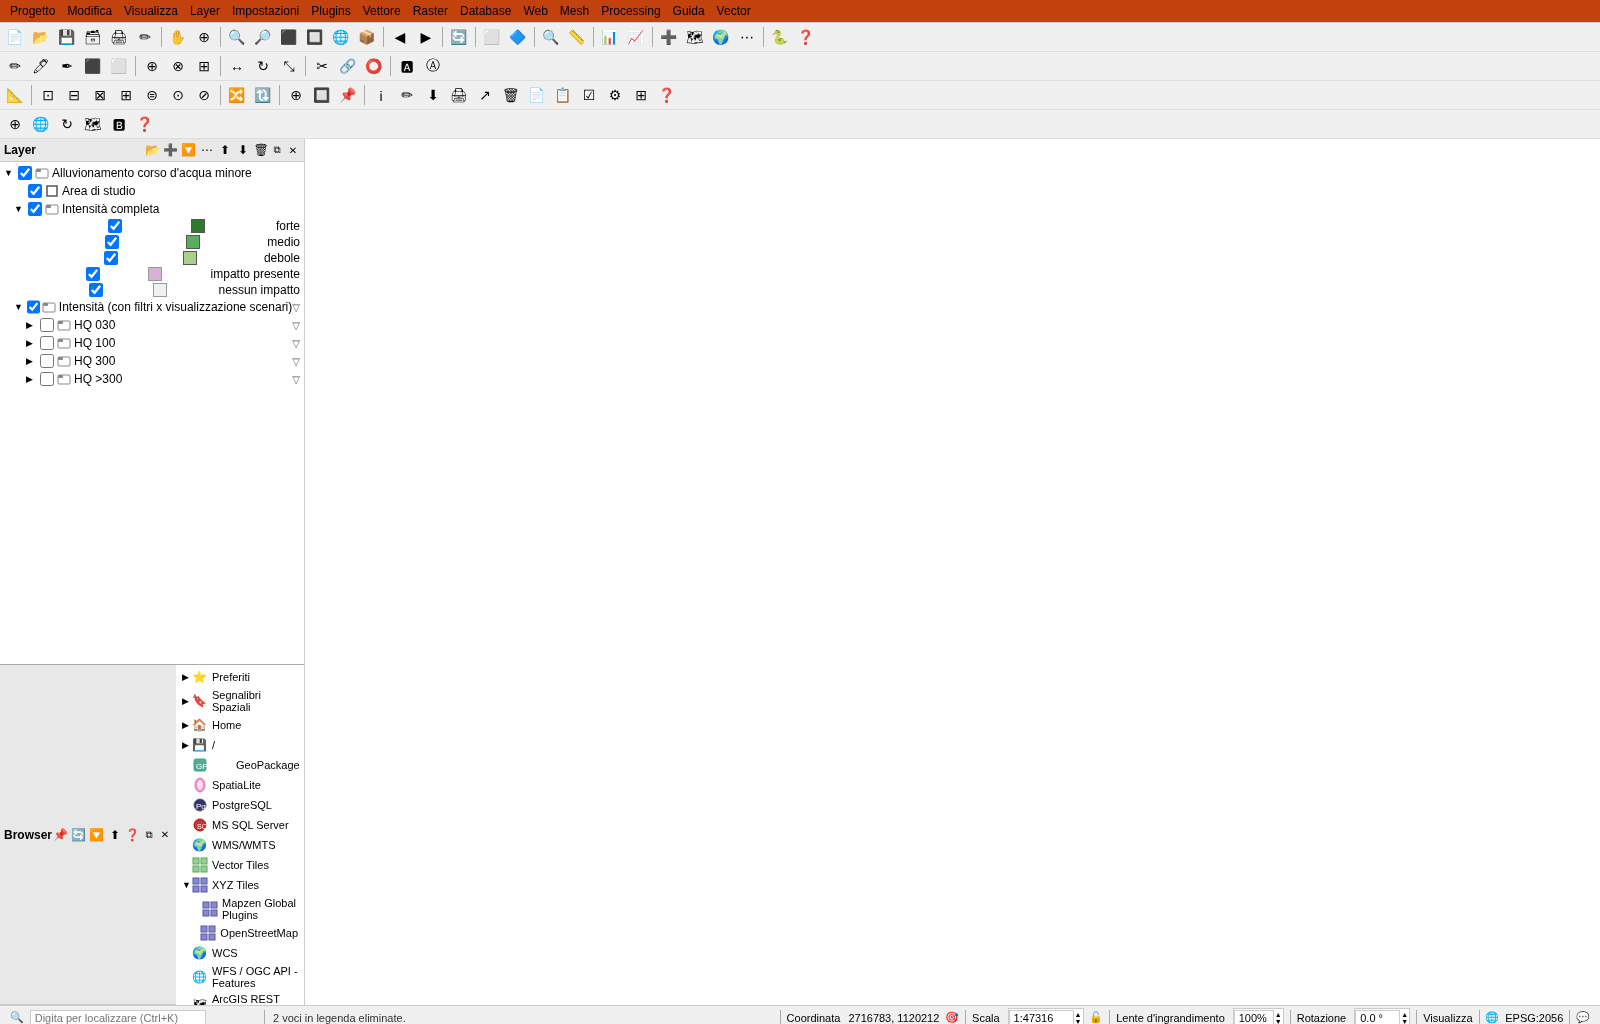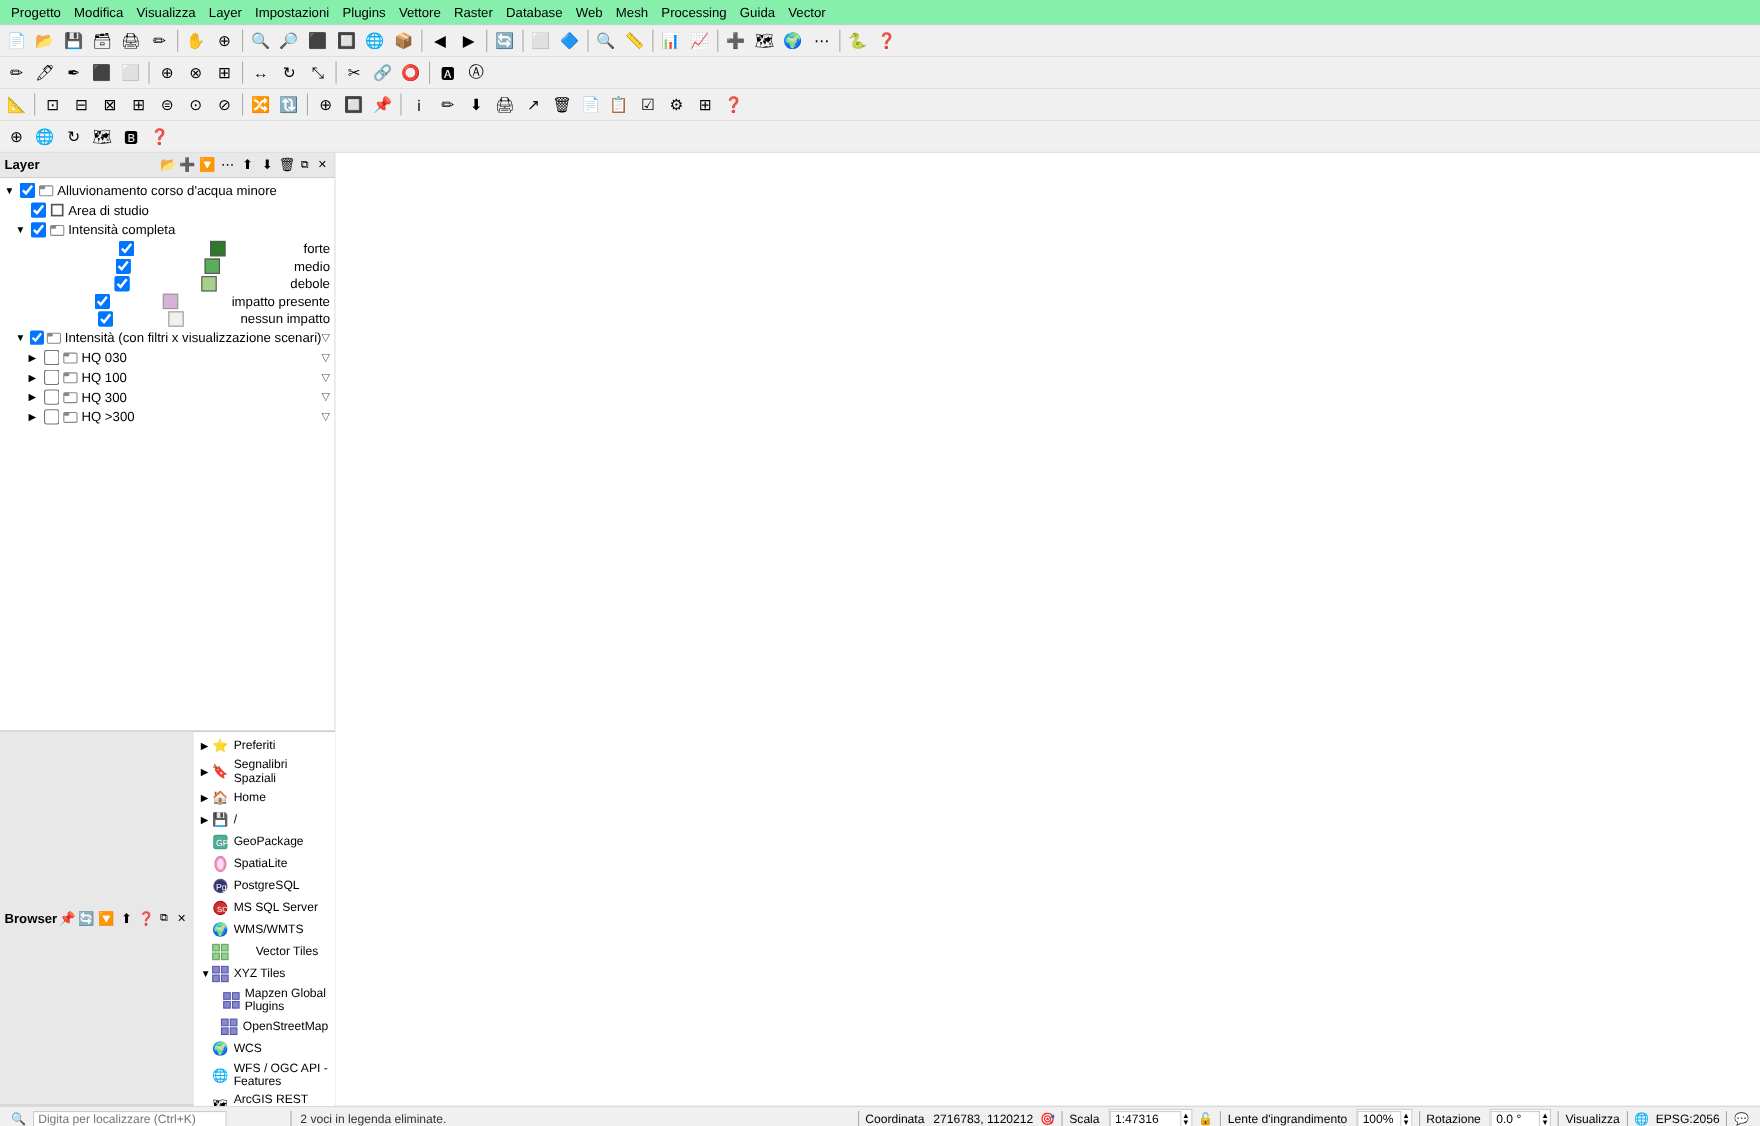--- a/index.html
+++ b/index.html
@@ -1,19 +1,19 @@
 <!DOCTYPE html>
 <html><head>
   <meta charset="utf-8">
   <style>
     * { box-sizing: border-box; margin: 0; padding: 0; }
     body { font-family: 'Segoe UI', Tahoma, Geneva, Verdana, sans-serif; font-size: 12px; background: #f0f0f0; overflow: hidden; width: 1600px; height: 1024px; }
     
     
-    #menubar { display: flex; background: #86efac; border-bottom: 1px solid #ccc; padding: 2px 4px; }
+    #menubar { display: flex; background: #c2410c; border-bottom: 1px solid #ccc; padding: 2px 4px; }
     #menubar span { padding: 2px 6px; cursor: pointer; font-size: 12px; }
     .toolbar-btn { width: 24px; height: 24px; display: inline-flex; align-items: center; justify-content: center; cursor: pointer; font-size: 14px; border: 1px solid transparent; margin: 1px; background: transparent; }
     .toolbar-separator { width: 1px; height: 20px; background: #aaa; margin: 0 3px; }
     
     
     #main-layout { display: flex; height: calc(1024px - 158px); }
     
     
     #left-panel { width: 305px; display: flex; flex-direction: column; border-right: 1px solid #ccc; }
     
@@ -389,21 +389,21 @@
           <span class="browser-icon">🏠</span>
           <span>Home</span>
         </div>
 
         <div class="browser-item" style="padding-left:4px;">
           <span class="browser-arrow">▶</span>
           <span class="browser-icon">💾</span>
           <span>/</span>
         </div>
 
-        <div class="browser-item" style="padding-left:14px;">
+        <div class="browser-item" style="padding-left:14px;gap:24px;">
           <span class="browser-icon">
             <svg width="16" height="16" viewBox="0 0 16 16">
                 <rect x="2" y="2" width="12" height="12" rx="2" fill="#5a9" stroke="#3a7" stroke-width="1"></rect>
                 <text x="4" y="12" font-size="8" fill="white">GP</text>
               </svg>
           </span>
           <span>GeoPackage</span>
         </div>
 
         <div class="browser-item" style="padding-left:14px;">
@@ -434,21 +434,21 @@
               </svg>
           </span>
           <span>MS SQL Server</span>
         </div>
 
         <div class="browser-item" style="padding-left:14px;">
           <span class="browser-icon">🌍</span>
           <span>WMS/WMTS</span>
         </div>
 
-        <div class="browser-item" style="padding-left:14px;gap:20px;">
+        <div class="browser-item" style="padding-left:14px;">
           <span class="browser-icon">
             <svg width="16" height="16" viewBox="0 0 16 16">
                 <rect x="1" y="1" width="6" height="6" fill="#9c9" stroke="#5a5" stroke-width="1"></rect>
                 <rect x="9" y="1" width="6" height="6" fill="#9c9" stroke="#5a5" stroke-width="1"></rect>
                 <rect x="1" y="9" width="6" height="6" fill="#9c9" stroke="#5a5" stroke-width="1"></rect>
                 <rect x="9" y="9" width="6" height="6" fill="#9c9" stroke="#5a5" stroke-width="1"></rect>
               </svg>
           </span>
           <span>Vector Tiles</span>
         </div>

